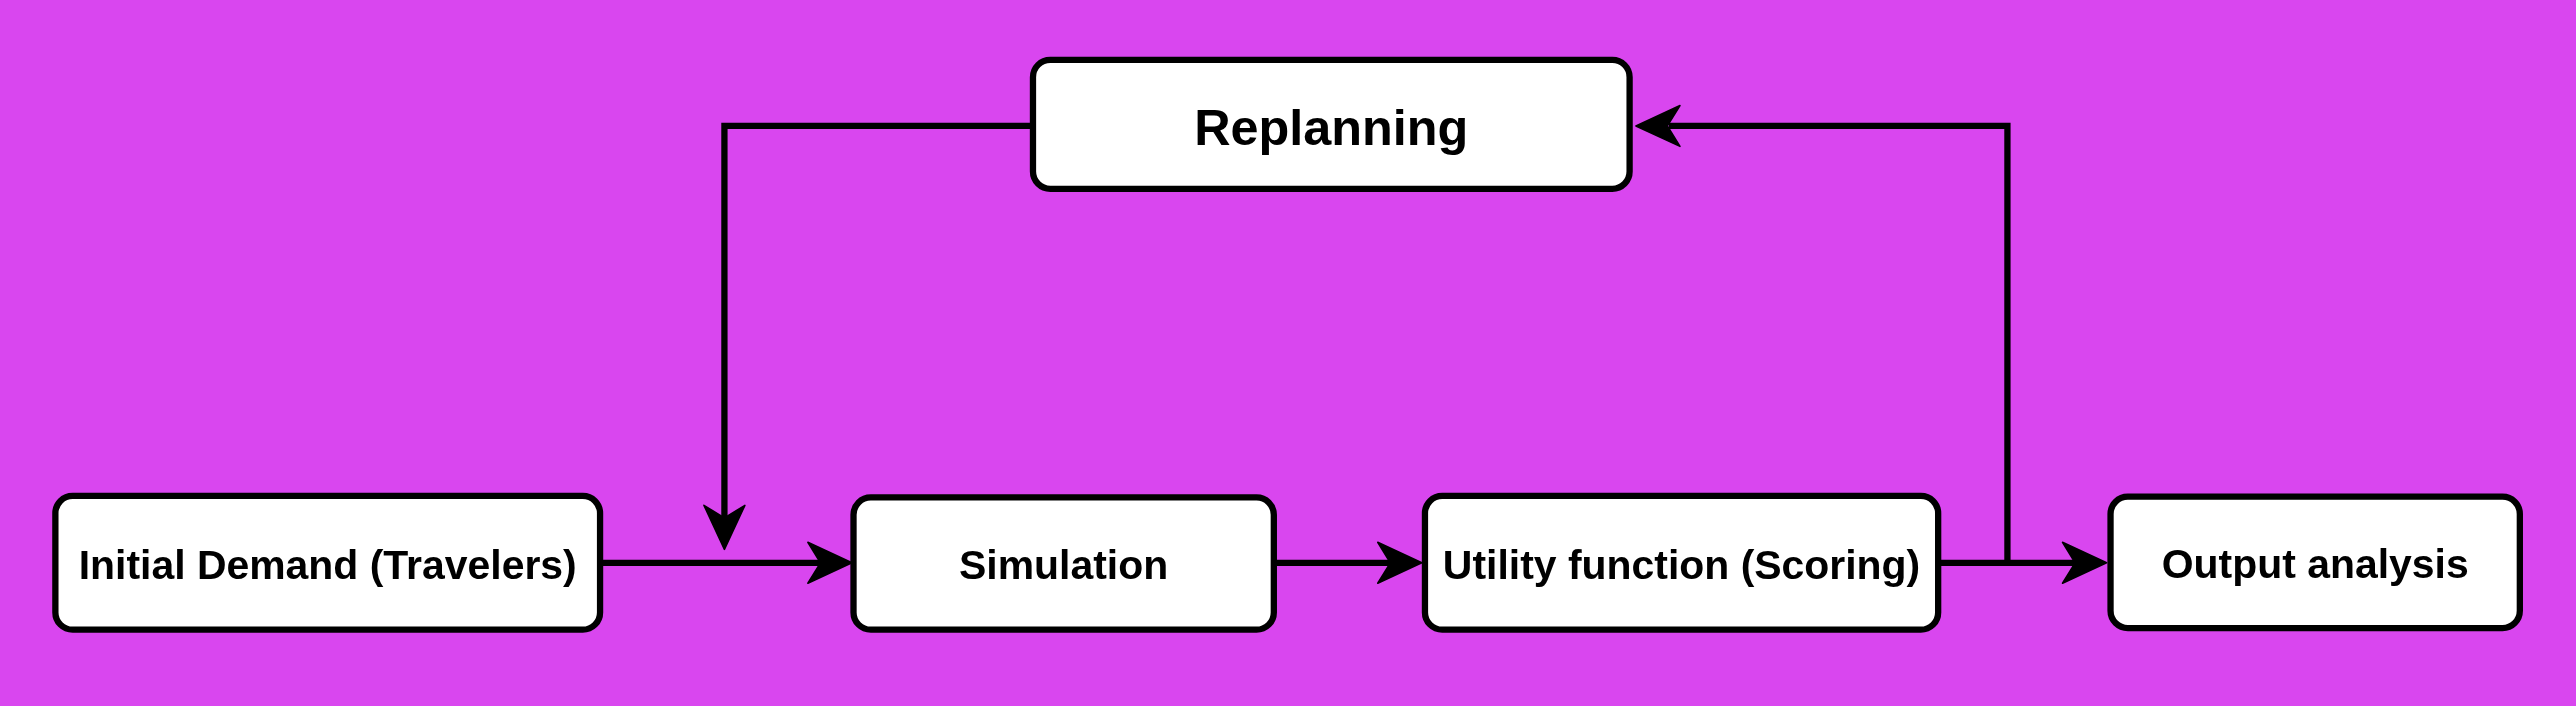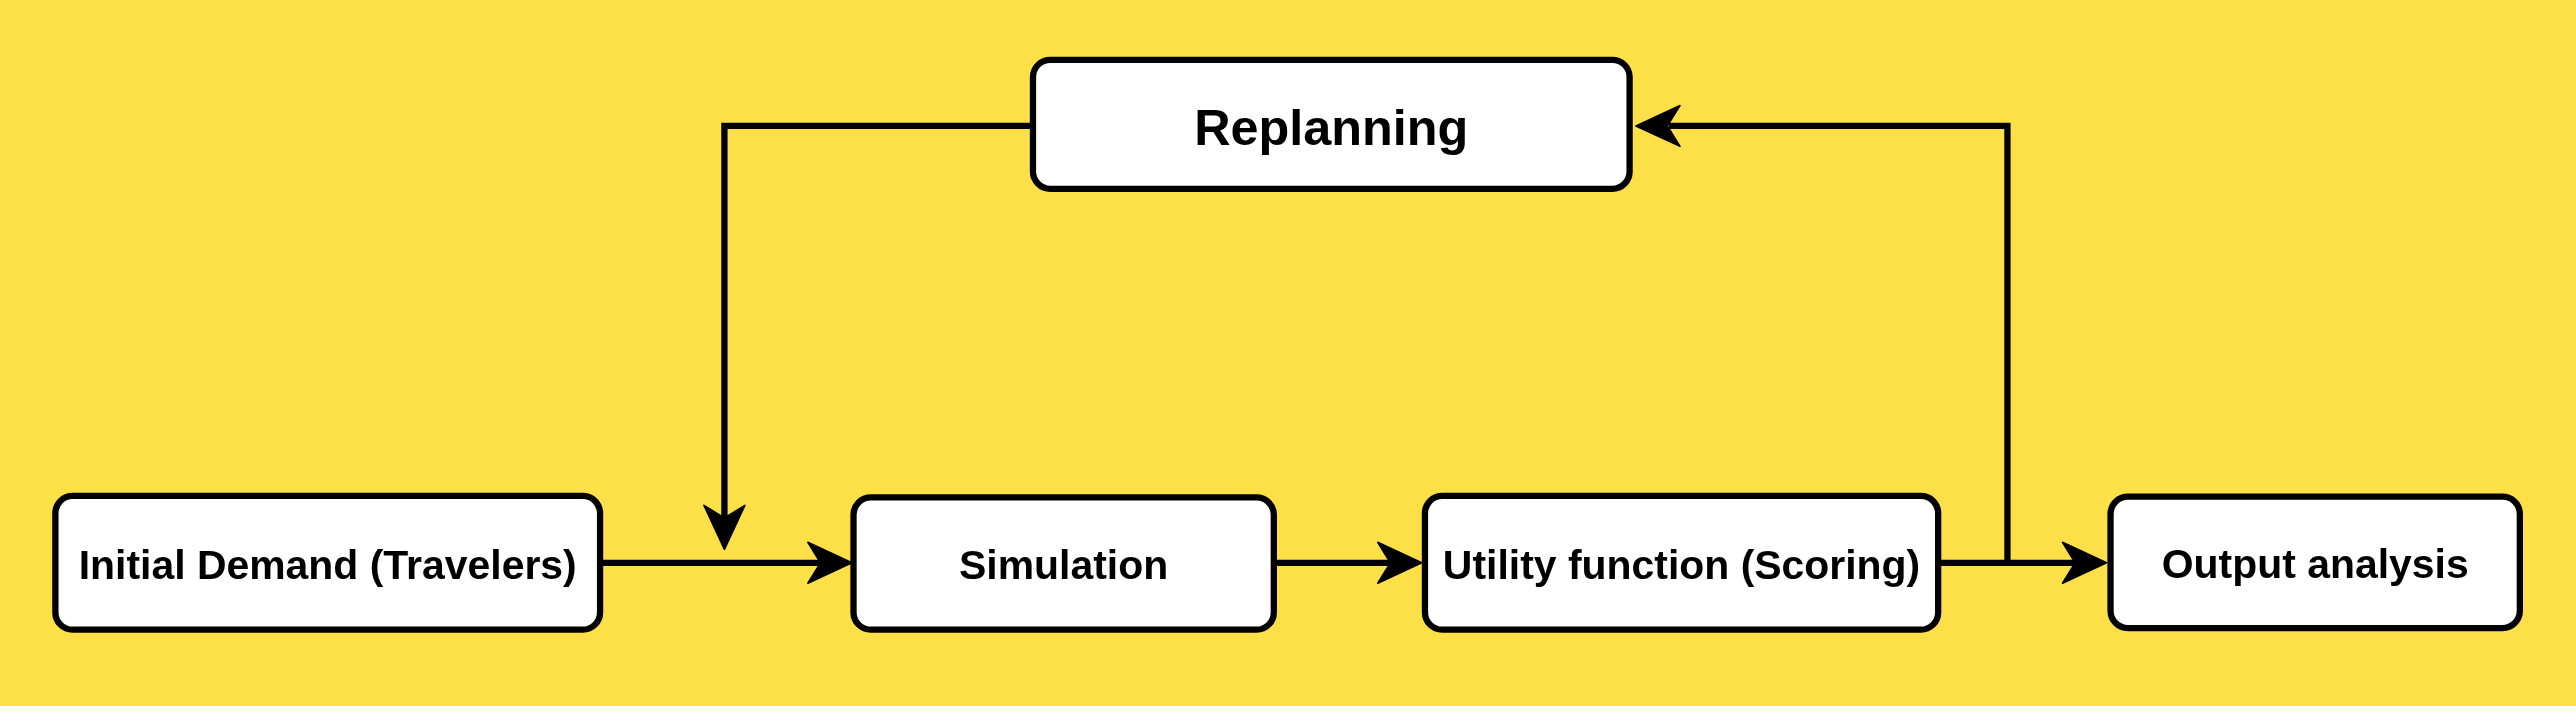--- a/index.html
+++ b/index.html
@@ -4,21 +4,21 @@
 <style>
   html, body {
     margin: 0;
     padding: 0;
     background: #ffffff;
   }
   .canvas {
     position: relative;
     width: 2576px;
     height: 706px;
-    background: #fde047;
+    background: #d946ef;
     overflow: hidden;
     text-align: right;
   }
   .canvas svg {
     display: block;
     width: 2576px;
     height: 721px;
   }
   .node-box {
     fill: #ffffff;

